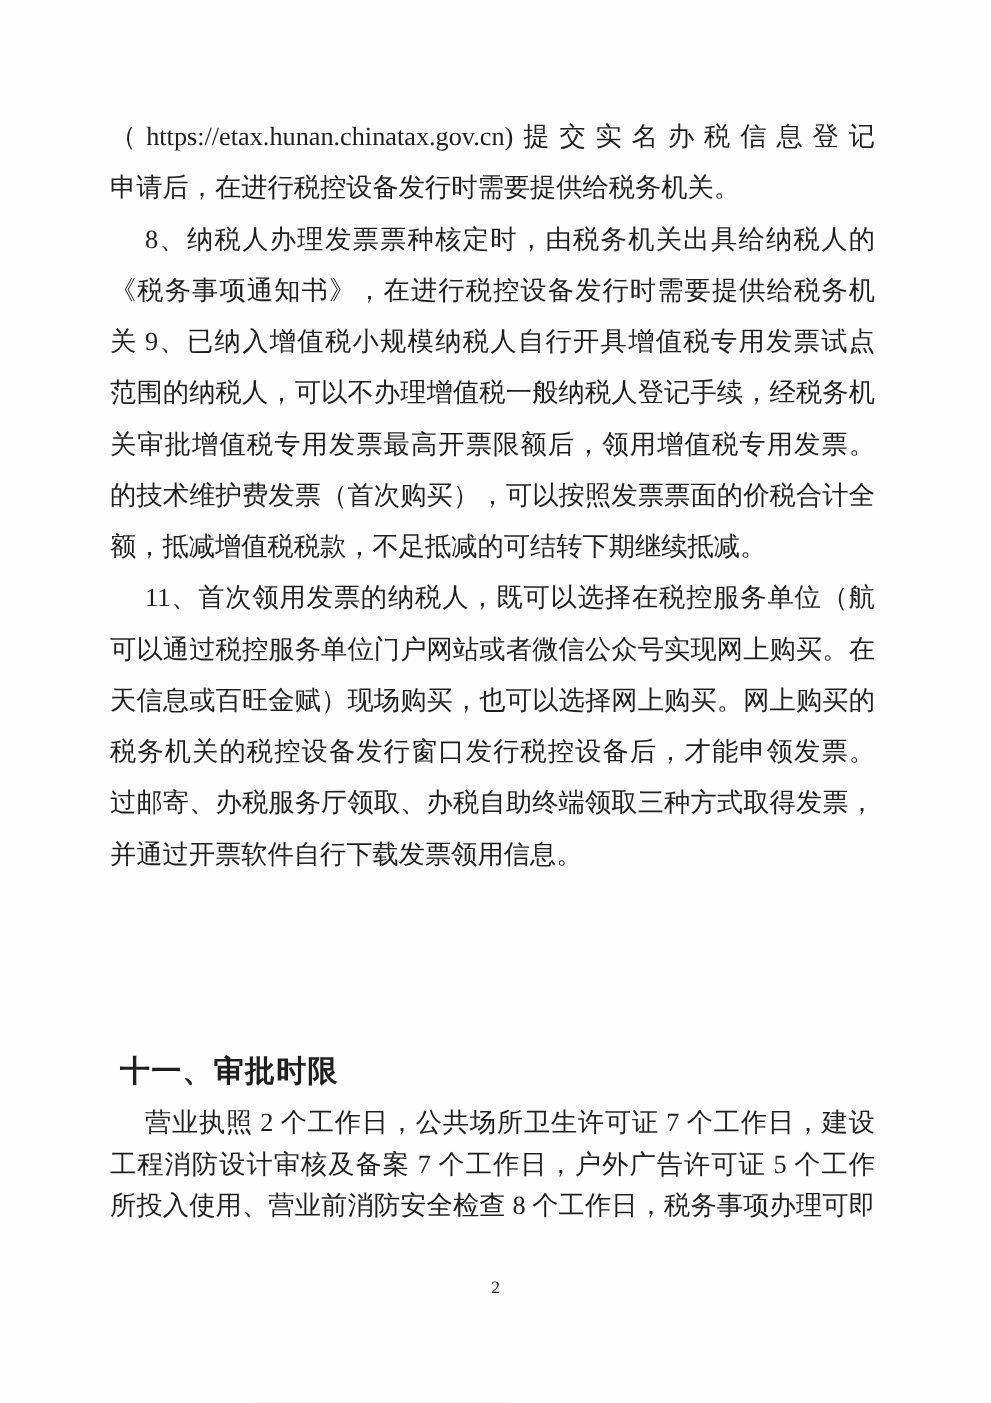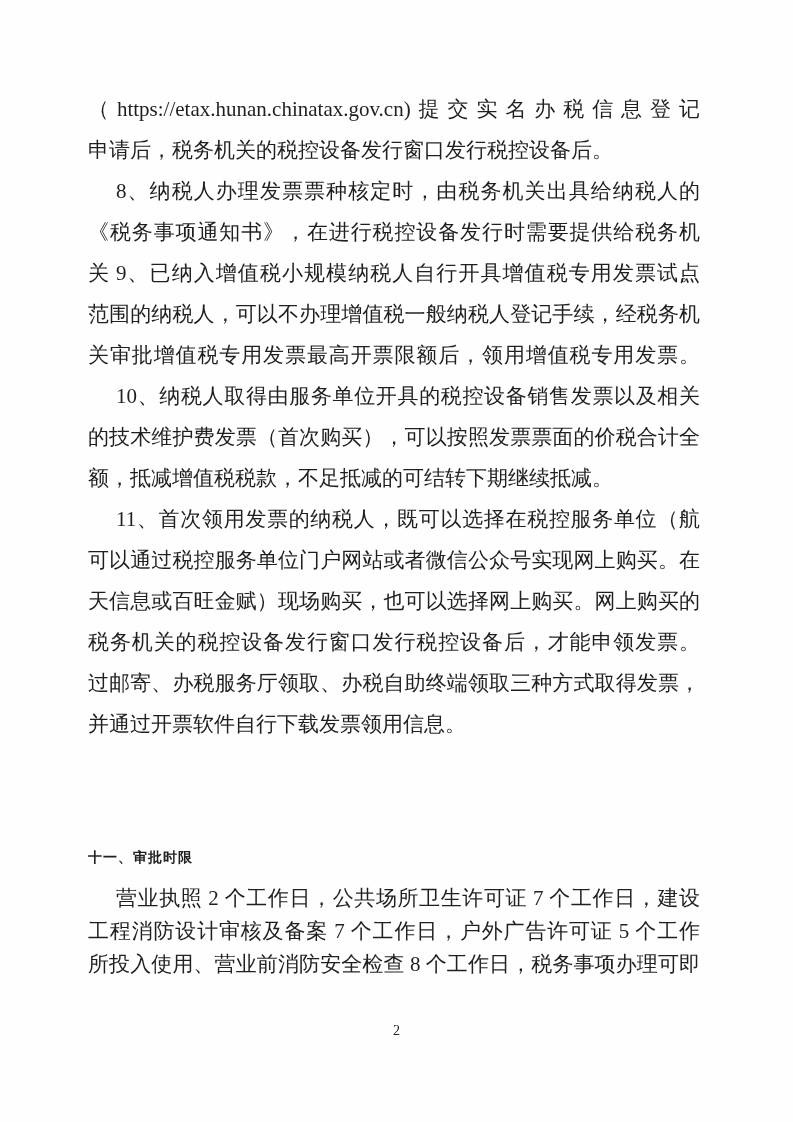--- a/index.html
+++ b/index.html
@@ -38,26 +38,26 @@
   }
   .ln.jfy {
     white-space: normal;
     text-align: justify;
     text-align-last: justify;
     text-justify: inter-character;
   }
   .ln.indent { padding-left: 28px; }
   .section-heading {
     position: absolute;
-    left: 88px;
+    left: 96px;
     top: 837px;
     width: 612px;
     height: 41px;
     line-height: 41px;
-    font-size: 14px;
+    font-size: 24px;
     font-weight: bold;
     font-family: "Liberation Sans", "DejaVu Sans", sans-serif;
     letter-spacing: 1px;
   }
   .page-number {
     position: absolute;
     left: 0;
     top: 1022px;
     width: 100%;
     text-align: center;
@@ -66,27 +66,26 @@
     font-family: "Liberation Serif", "DejaVu Serif", serif;
   }
 </style>
 </head>
 <body>
 
 <div class="page">
 
   <div class="text-col body-top">
     <div class="ln jfy">（https://etax.hunan.chinatax.gov.cn)提交实名办税信息登记</div>
-    <div class="ln">申请后，税务机关的税控设备发行窗口发行税控设备后。</div>
+    <div class="ln">申请后，在进行税控设备发行时需要提供给税务机关。</div>
     <div class="ln indent jfy">8、纳税人办理发票票种核定时，由税务机关出具给纳税人的</div>
     <div class="ln jfy">《税务事项通知书》，在进行税控设备发行时需要提供给税务机关。</div>
     <div class="ln indent jfy">9、已纳入增值税小规模纳税人自行开具增值税专用发票试点</div>
     <div class="ln jfy">范围的纳税人，可以不办理增值税一般纳税人登记手续，经税务机</div>
     <div class="ln jfy">关审批增值税专用发票最高开票限额后，领用增值税专用发票。</div>
-    <div class="ln indent jfy">10、纳税人取得由服务单位开具的税控设备销售发票以及相关</div>
     <div class="ln jfy">的技术维护费发票（首次购买），可以按照发票票面的价税合计全</div>
     <div class="ln">额，抵减增值税税款，不足抵减的可结转下期继续抵减。</div>
     <div class="ln indent jfy">11、首次领用发票的纳税人，既可以选择在税控服务单位（航</div>
     <div class="ln jfy">可以通过税控服务单位门户网站或者微信公众号实现网上购买。在</div>
     <div class="ln jfy">天信息或百旺金赋）现场购买，也可以选择网上购买。网上购买的</div>
     <div class="ln jfy">税务机关的税控设备发行窗口发行税控设备后，才能申领发票。</div>
     <div class="ln jfy">过邮寄、办税服务厅领取、办税自助终端领取三种方式取得发票，</div>
     <div class="ln">并通过开票软件自行下载发票领用信息。</div>
   </div>
 

